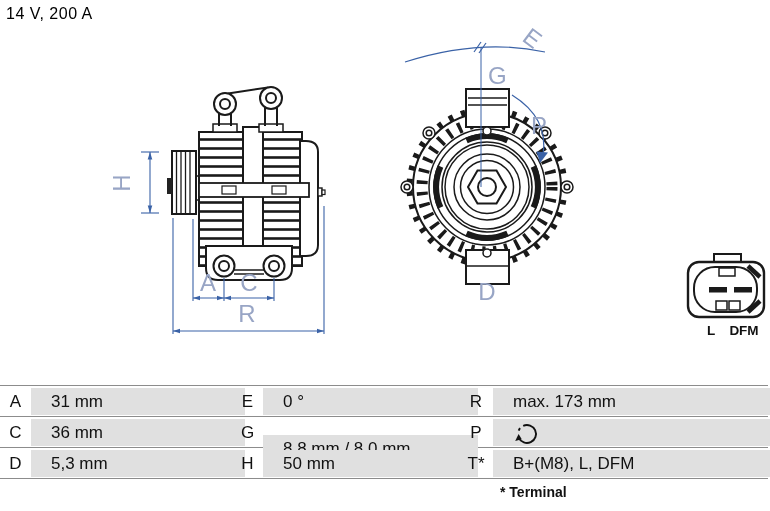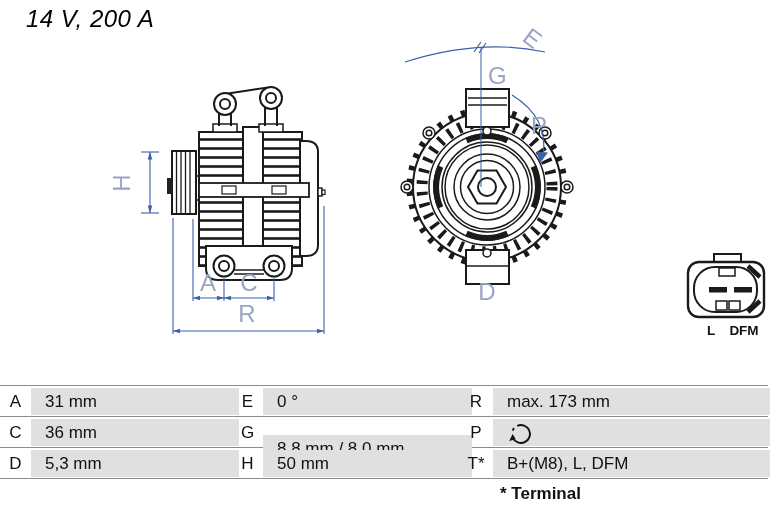--- a/index.html
+++ b/index.html
@@ -1,27 +1,27 @@
 <!DOCTYPE html>
 <html><head>
 <meta charset="utf-8">
 <style>
   html,body{margin:0;padding:0;background:#fff;}
   .stage{position:relative;width:770px;height:511px;background:#fff;overflow:hidden;
          font-family:"Liberation Sans",sans-serif;color:#111;}
-  .title{position:absolute;left:26px;top:5px;font-size:24px;color:#000;letter-spacing:.5px;font-style:italic;}
+  .title{position:absolute;left:6px;top:5px;font-size:16px;color:#000;letter-spacing:.5px;}
   .heading{position:absolute;left:8px;top:357px;font-size:19px;font-weight:bold;color:#000;}
   .drawing{position:absolute;left:0;top:0;}
   .hline{position:absolute;left:0;width:768px;height:1px;background:#8c8c8c;}
   .cell{position:absolute;height:27px;line-height:27px;font-size:17px;color:#111;white-space:nowrap;}
   .cell.bg{background:#e0e0e0;}
   .lbl{text-align:center;}
-  .val{padding-left:14px;}
+  .val{padding-left:20px;}
   .roticon{vertical-align:middle;margin-top:1px;}
-  .footnote{position:absolute;left:500px;top:484px;font-size:17px;font-weight:bold;color:#111;}
+  .footnote{position:absolute;left:500px;top:484px;font-size:14px;font-weight:bold;color:#111;}
 </style>
 </head>
 <body>
 
 <div class="stage">
 
   <div class="title">14 V, 200 A</div>
 
   <svg class="drawing" width="770" height="352" viewBox="0 0 770 352">
     <defs>

